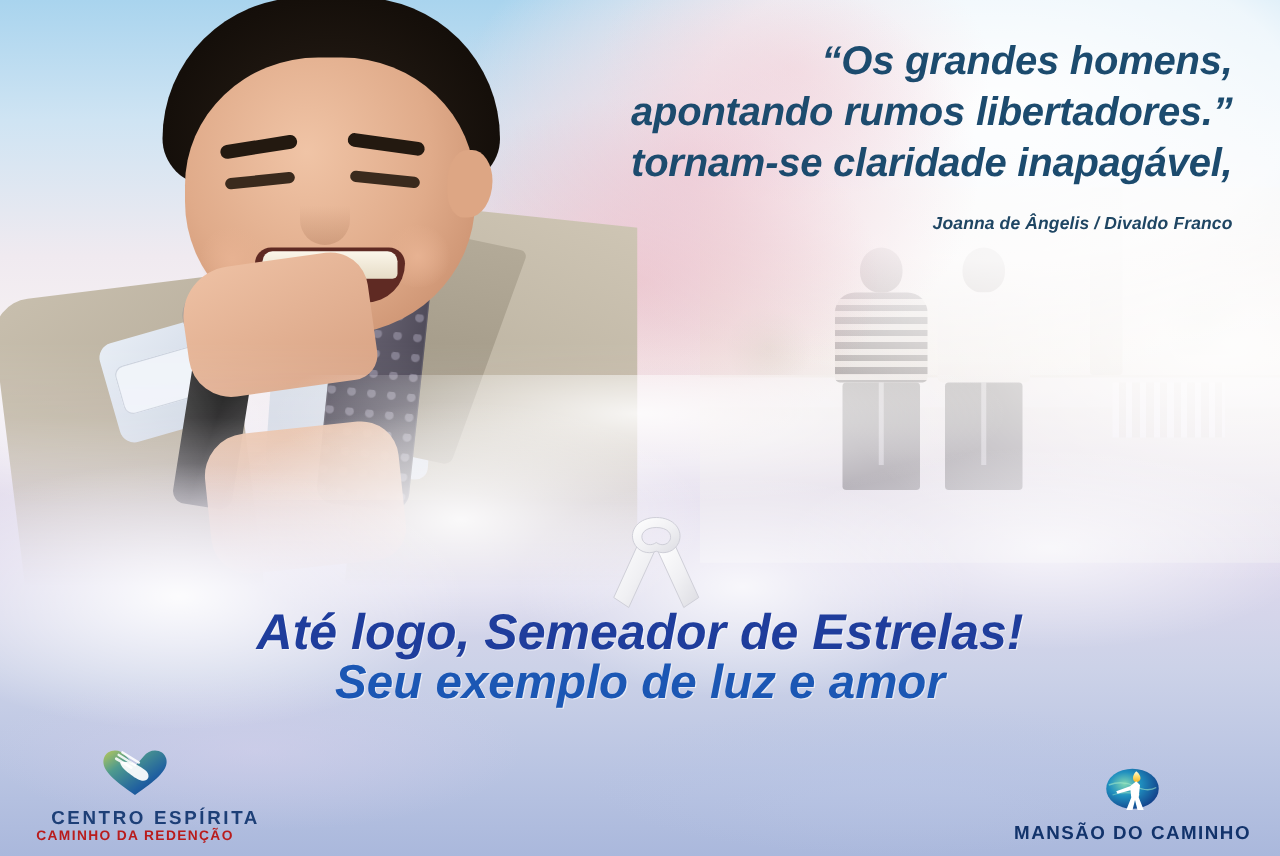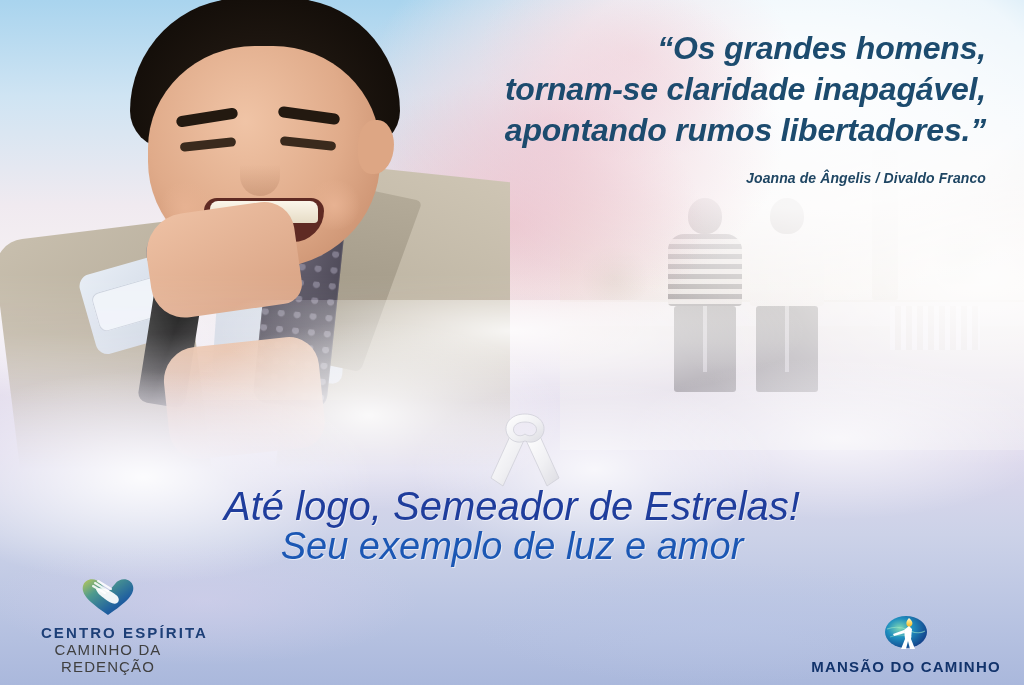--- a/index.html
+++ b/index.html
@@ -181,37 +181,37 @@
     font-size:14px; letter-spacing:0.1px;
   }
 
   
   .ribbon{position:absolute; left:487px; top:408px; width:76px; height:84px;}
 
   
   .headline{
     position:absolute; left:0; top:486px; width:1024px;
     text-align:center;
-    font-style:italic; font-weight:normal;
+    font-style:italic; font-weight:bold;
     line-height:1.03;
   }
   .headline .h1{display:block; font-size:40px; color:#1f3d9c;
     text-shadow:1px 1px 0 rgba(255,255,255,0.55);}
   .headline .h2{display:block; font-size:38px; color:#1b57b4; margin-top:0;
     text-shadow:1px 1px 0 rgba(255,255,255,0.55);}
   .headline .h3{display:block; font-size:38px; color:#1d72c6; margin-top:3px;
     text-shadow:1px 1px 0 rgba(255,255,255,0.55);}
 
   
   .logo{position:absolute; bottom:10px; text-align:center;}
   .logo-left{left:8px; width:200px;}
   .logo-right{right:10px; width:216px;}
   .logo-mark{display:block; margin:0 auto 3px auto;}
   .logo-l1{display:block; color:#1d3f77; font-weight:bold; font-size:15px; letter-spacing:2.1px;text-align:right;}
-  .logo-l2{display:block; color:#404040; font-weight:normal; font-size:15px; letter-spacing:1.1px;}
+  .logo-l2{display:block; color:#b91c1c; font-weight:bold; font-size:11px; letter-spacing:1.1px;}
   .logo-r1{display:block; color:#12336b; font-weight:bold; font-size:15px; letter-spacing:1.2px;}
 </style>
 </head>
 <body>
 
 <div class="poster">
 
   <div class="bg-base"></div>
 
   <div class="bg-photo">
@@ -270,22 +270,22 @@
       <div class="mic-head"></div>
       <div class="hand-top"></div>
       <div class="hand-low"></div>
     </div>
   </div>
 
   <div class="clouds"></div>
 
   <div class="quote">
     <span class="ln">“Os grandes homens,</span>
+    <span class="ln">apontando rumos libertadores.”</span>
     <span class="ln">tornam-se claridade inapagável,</span>
-    <span class="ln">apontando rumos libertadores.”</span>
   </div>
   <div class="attrib">Joanna de Ângelis / Divaldo Franco</div>
 
   <div class="ribbon">
     <svg width="76" height="84" viewBox="0 0 76 84" aria-hidden="true">
       <defs>
         <linearGradient id="rg" x1="0" y1="0" x2="1" y2="1">
           <stop offset="0%" stop-color="#ffffff"></stop>
           <stop offset="55%" stop-color="#f0f0f3"></stop>
           <stop offset="100%" stop-color="#dcdce2"></stop>

